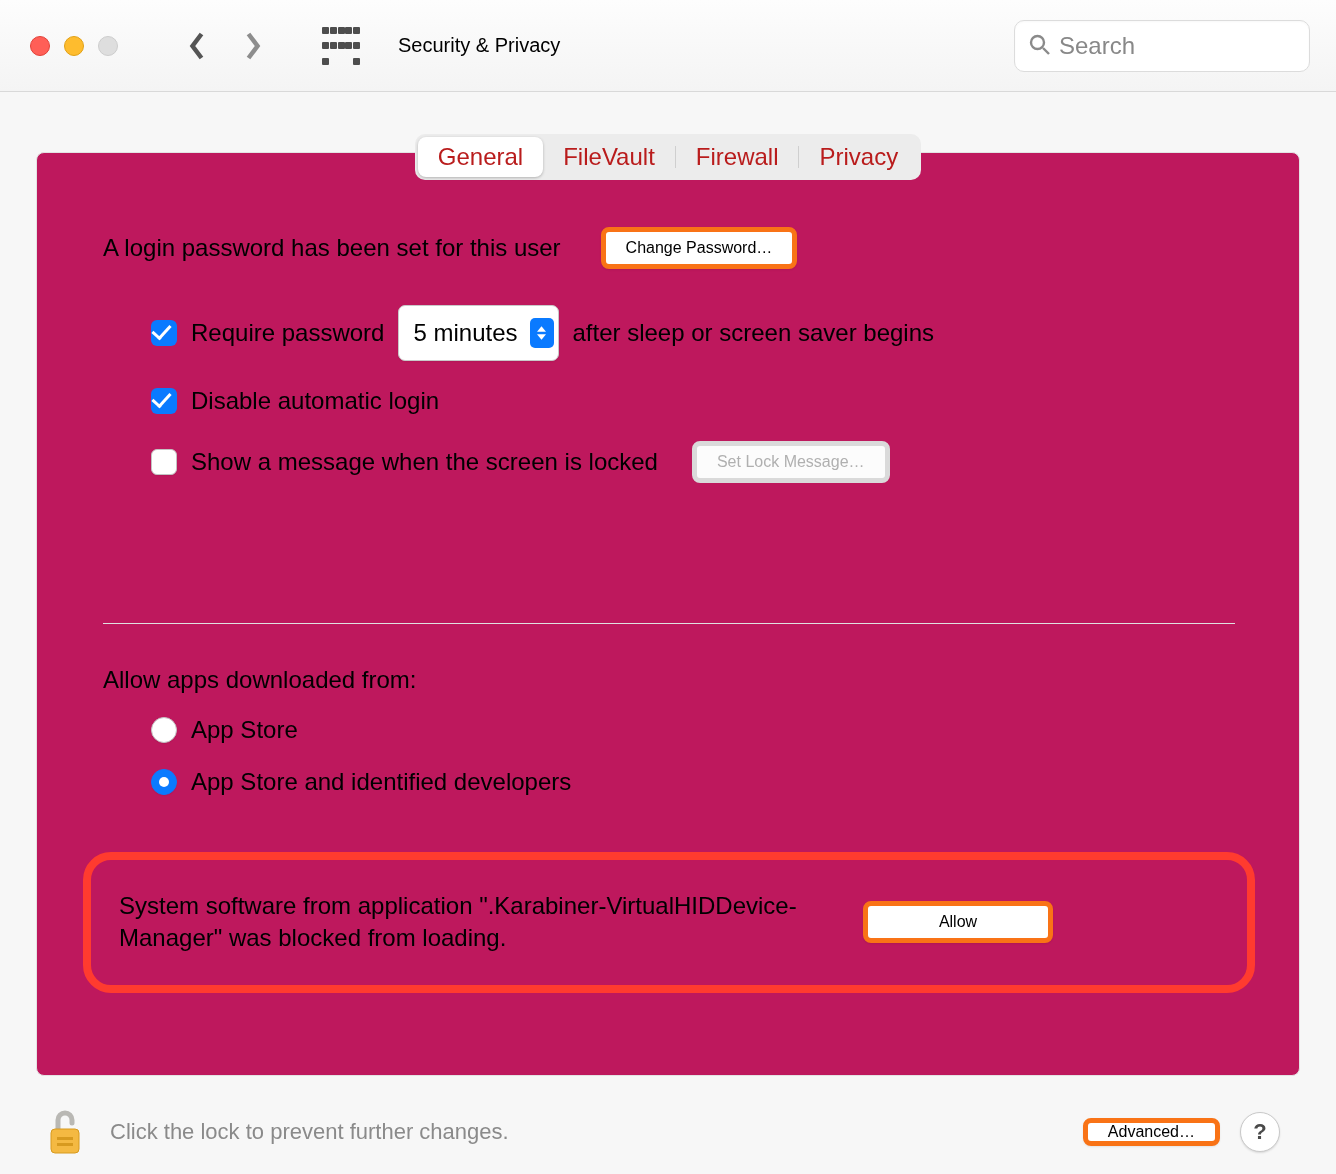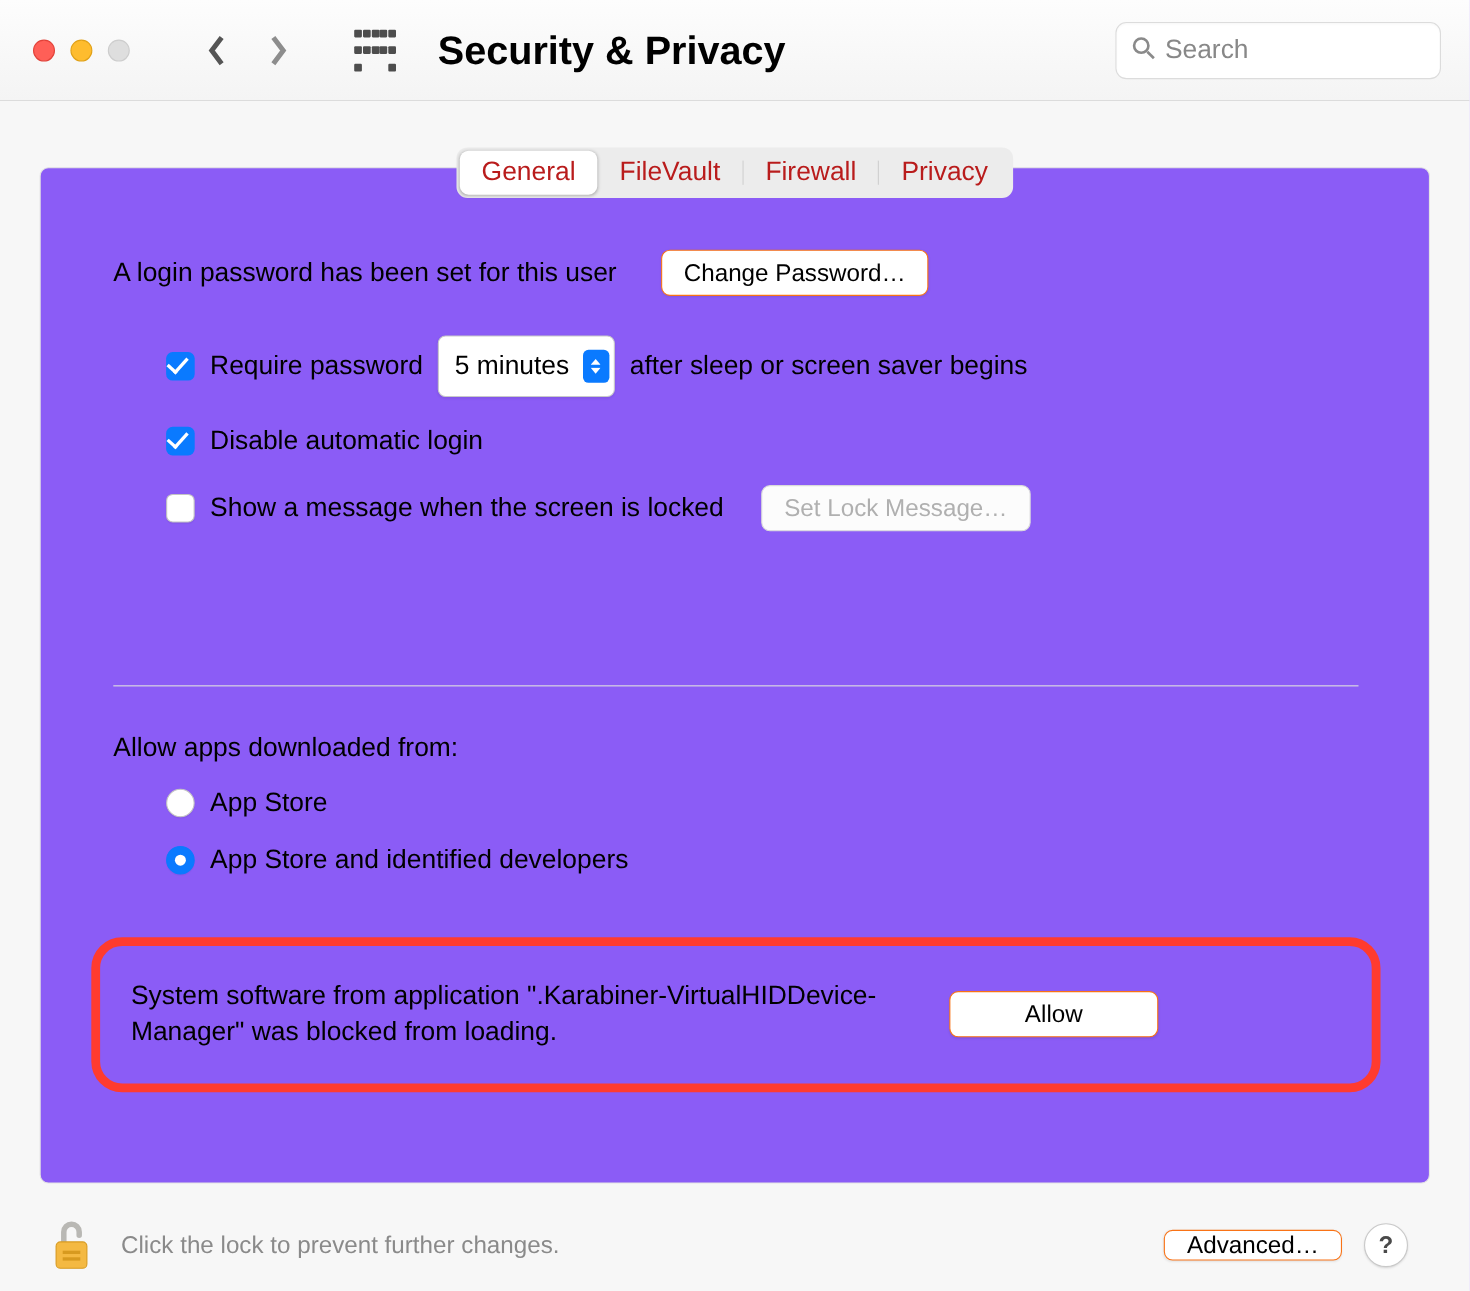--- a/index.html
+++ b/index.html
@@ -33,21 +33,21 @@
   .nav-arrow svg { width: 18px; height: 30px; stroke: currentColor; fill: none; stroke-width: 3; }
   .nav-arrow.active { color:#555; }
 
   .grid-icon {
     width: 38px; height: 38px;
     display:flex; flex-wrap:wrap; align-content:space-between; justify-content:space-between;
     margin-left: 42px;
   }
   .grid-icon span { width:7px; height:7px; background:#4d4d4d; border-radius:1px; }
 
-  .window-title { font-size: 36px; font-weight: 700; margin-left: 24px; }
+  .window-title { font-size: 20px; font-weight: 400; margin-left: 24px; }
 
   .search-wrap {
     margin-left: auto;
     width: 296px; height: 52px;
   }
   .search-box {
     width: 100%; height: 100%;
     background:#fff; border:1px solid #dcdcdc; border-radius: 10px;
     display:flex; align-items:center; padding: 0 12px; gap: 8px;
     box-shadow: 0 1px 2px rgba(0,0,0,.03) inset;
@@ -80,34 +80,34 @@
   }
   .seg-item.active {
     background:#fff; box-shadow: 0 1px 3px rgba(0,0,0,.25);
     font-weight:500;
   }
   .seg-div { width:1px; height:22px; background:#cfcfcf; align-self:center; }
 
   
   .panel {
     flex:1;
-    background:#8b5cf6; border:1px solid #e3e3e3; border-radius:8px;
+    background:#be185d; border:1px solid #e3e3e3; border-radius:8px;
     padding: 74px 64px 0 66px;
     font-size:24px;
     position:relative;
     overflow:hidden;
   }
 
   .row { display:flex; align-items:center; gap:14px; margin-bottom:10px; }
   .row.login-row { margin-bottom:36px; }
 
   .btn {
     height:42px;
-    background:#fff; border:1px solid #f97316; border-radius:8px;
-    padding:0 20px; font-size:22px; display:flex; align-items:center; justify-content:center;
+    background:#fff; border:5px solid #f97316; border-radius:8px;
+    padding:0 20px; font-size:16px; display:flex; align-items:center; justify-content:center;
     box-shadow: 0 1px 2px rgba(0,0,0,.08);
     cursor:pointer;
     text-align:right;
   }
   .btn.disabled { color:#b0b0b0; border-color:#dadada; background:#fcfcfc; box-shadow:none; cursor:default; }
 
   .check-rows { padding-left:48px; display:flex; flex-direction:column; gap:16px; }
 
   .mac-check {
     width:26px; height:26px; border-radius:6px; flex:0 0 auto; position:relative;

